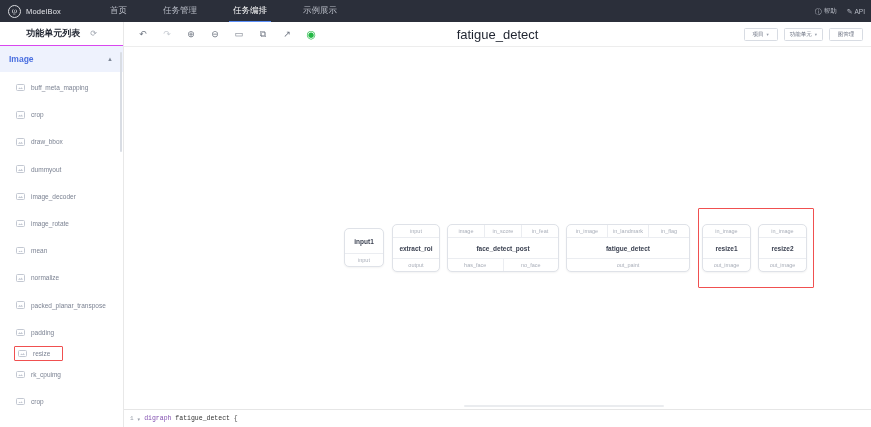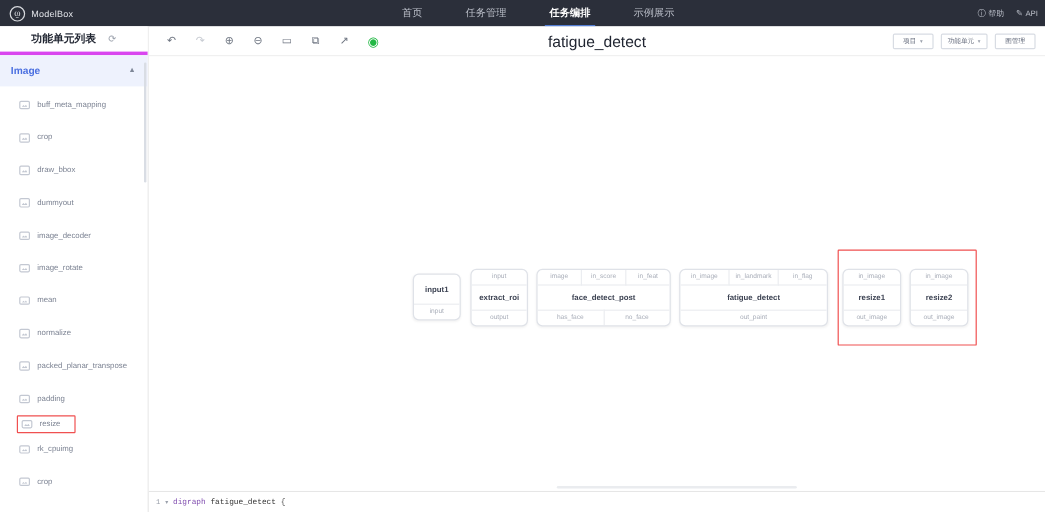--- a/index.html
+++ b/index.html
@@ -23,27 +23,27 @@
     padding-left: 8px; width: 110px;
   }
   .brand-logo {
     width: 13px; height: 13px; border-radius: 50%;
     border: 1px solid #d8dade;
     display: flex; align-items: center; justify-content: center;
     color: #e6e8ec; font-size: 8px; line-height: 1;
   }
   .brand-name { color: #e3e5ea; font-size: 7.5px; letter-spacing: .2px; }
 
-  .nav-items { display: flex; align-items: center; gap: 36px; margin-left: 225px; height: 22px;}
+  .nav-items { display: flex; align-items: center; gap: 36px; height: 22px;}
   .nav-item {
     color: #b9bdc7; font-size: 8.5px; height: 22px;
     display: flex; align-items: center; cursor: pointer;
     position: relative; white-space: nowrap;
   }
-  .nav-item.active { color: #ffffff; font-weight: bold; }
+  .nav-item.active { color: #ffffff; font-weight: normal; }
   .nav-item.active:after {
     content: ""; position: absolute; left: -4px; right: -4px; bottom: 0;
     height: 1.5px; background: #5b8ff9;
   }
 
   .nav-right {
     position: absolute; right: 6px; top: 0; height: 22px;
     display: flex; align-items: center; gap: 10px;
   }
   .nav-right-item {
@@ -57,21 +57,21 @@
 
   
   .sidebar {
     width: 124px; background: #ffffff;
     border-right: 1px solid #e8e8e8;
     display: flex; flex-direction: column;
     position: relative;
   }
   .sidebar-header {
     height: 24px; display: flex; align-items: center; justify-content: center;
-    gap: 10px; border-bottom: 3px solid #d946ef; background: #fff;
+    gap: 10px; border-bottom: 1px solid #d946ef; background: #fff;
   }
   .sidebar-title { font-size: 9px; font-weight: bold; color: #1f2430; }
   .refresh-icon { font-size: 8px; color: #9aa0ab; cursor: pointer; }
 
   .group-header {
     height: 26px; background: #eef2fd;
     display: flex; align-items: center; justify-content: space-between;
     padding: 0 10px 0 9px;
   }
   .group-title { font-size: 8.5px; color: #4a6fe0; font-weight: bold; }

